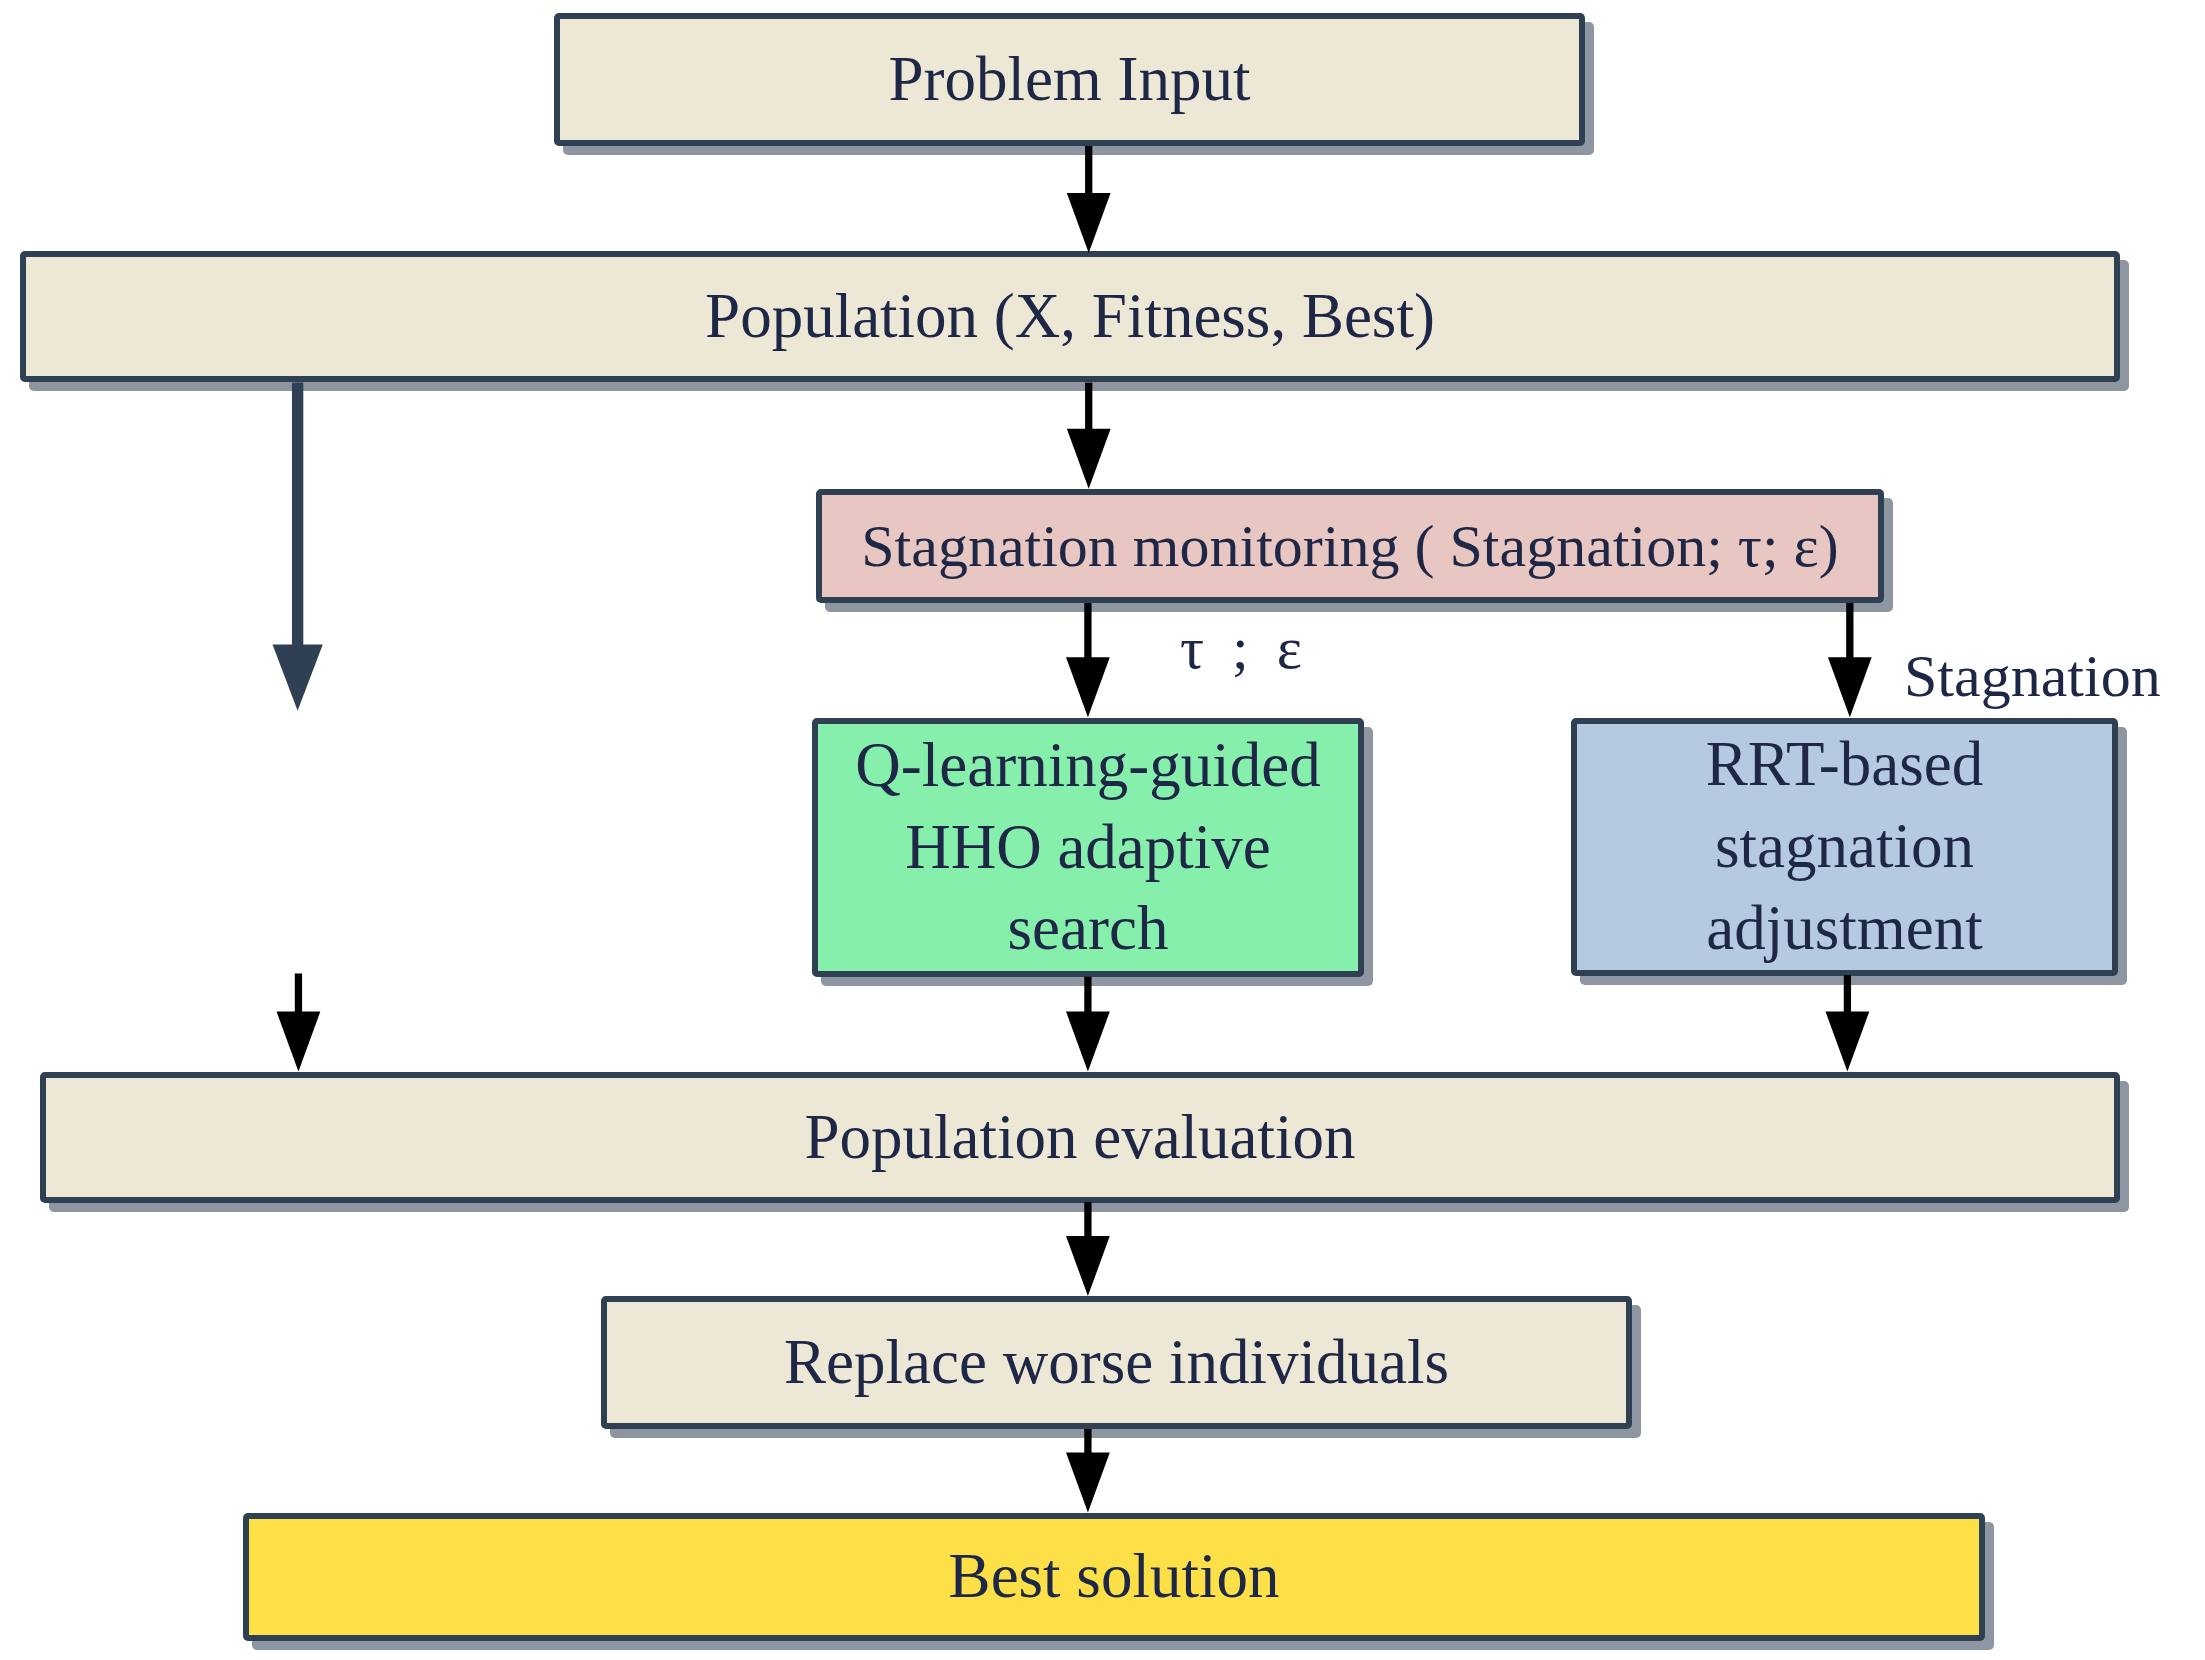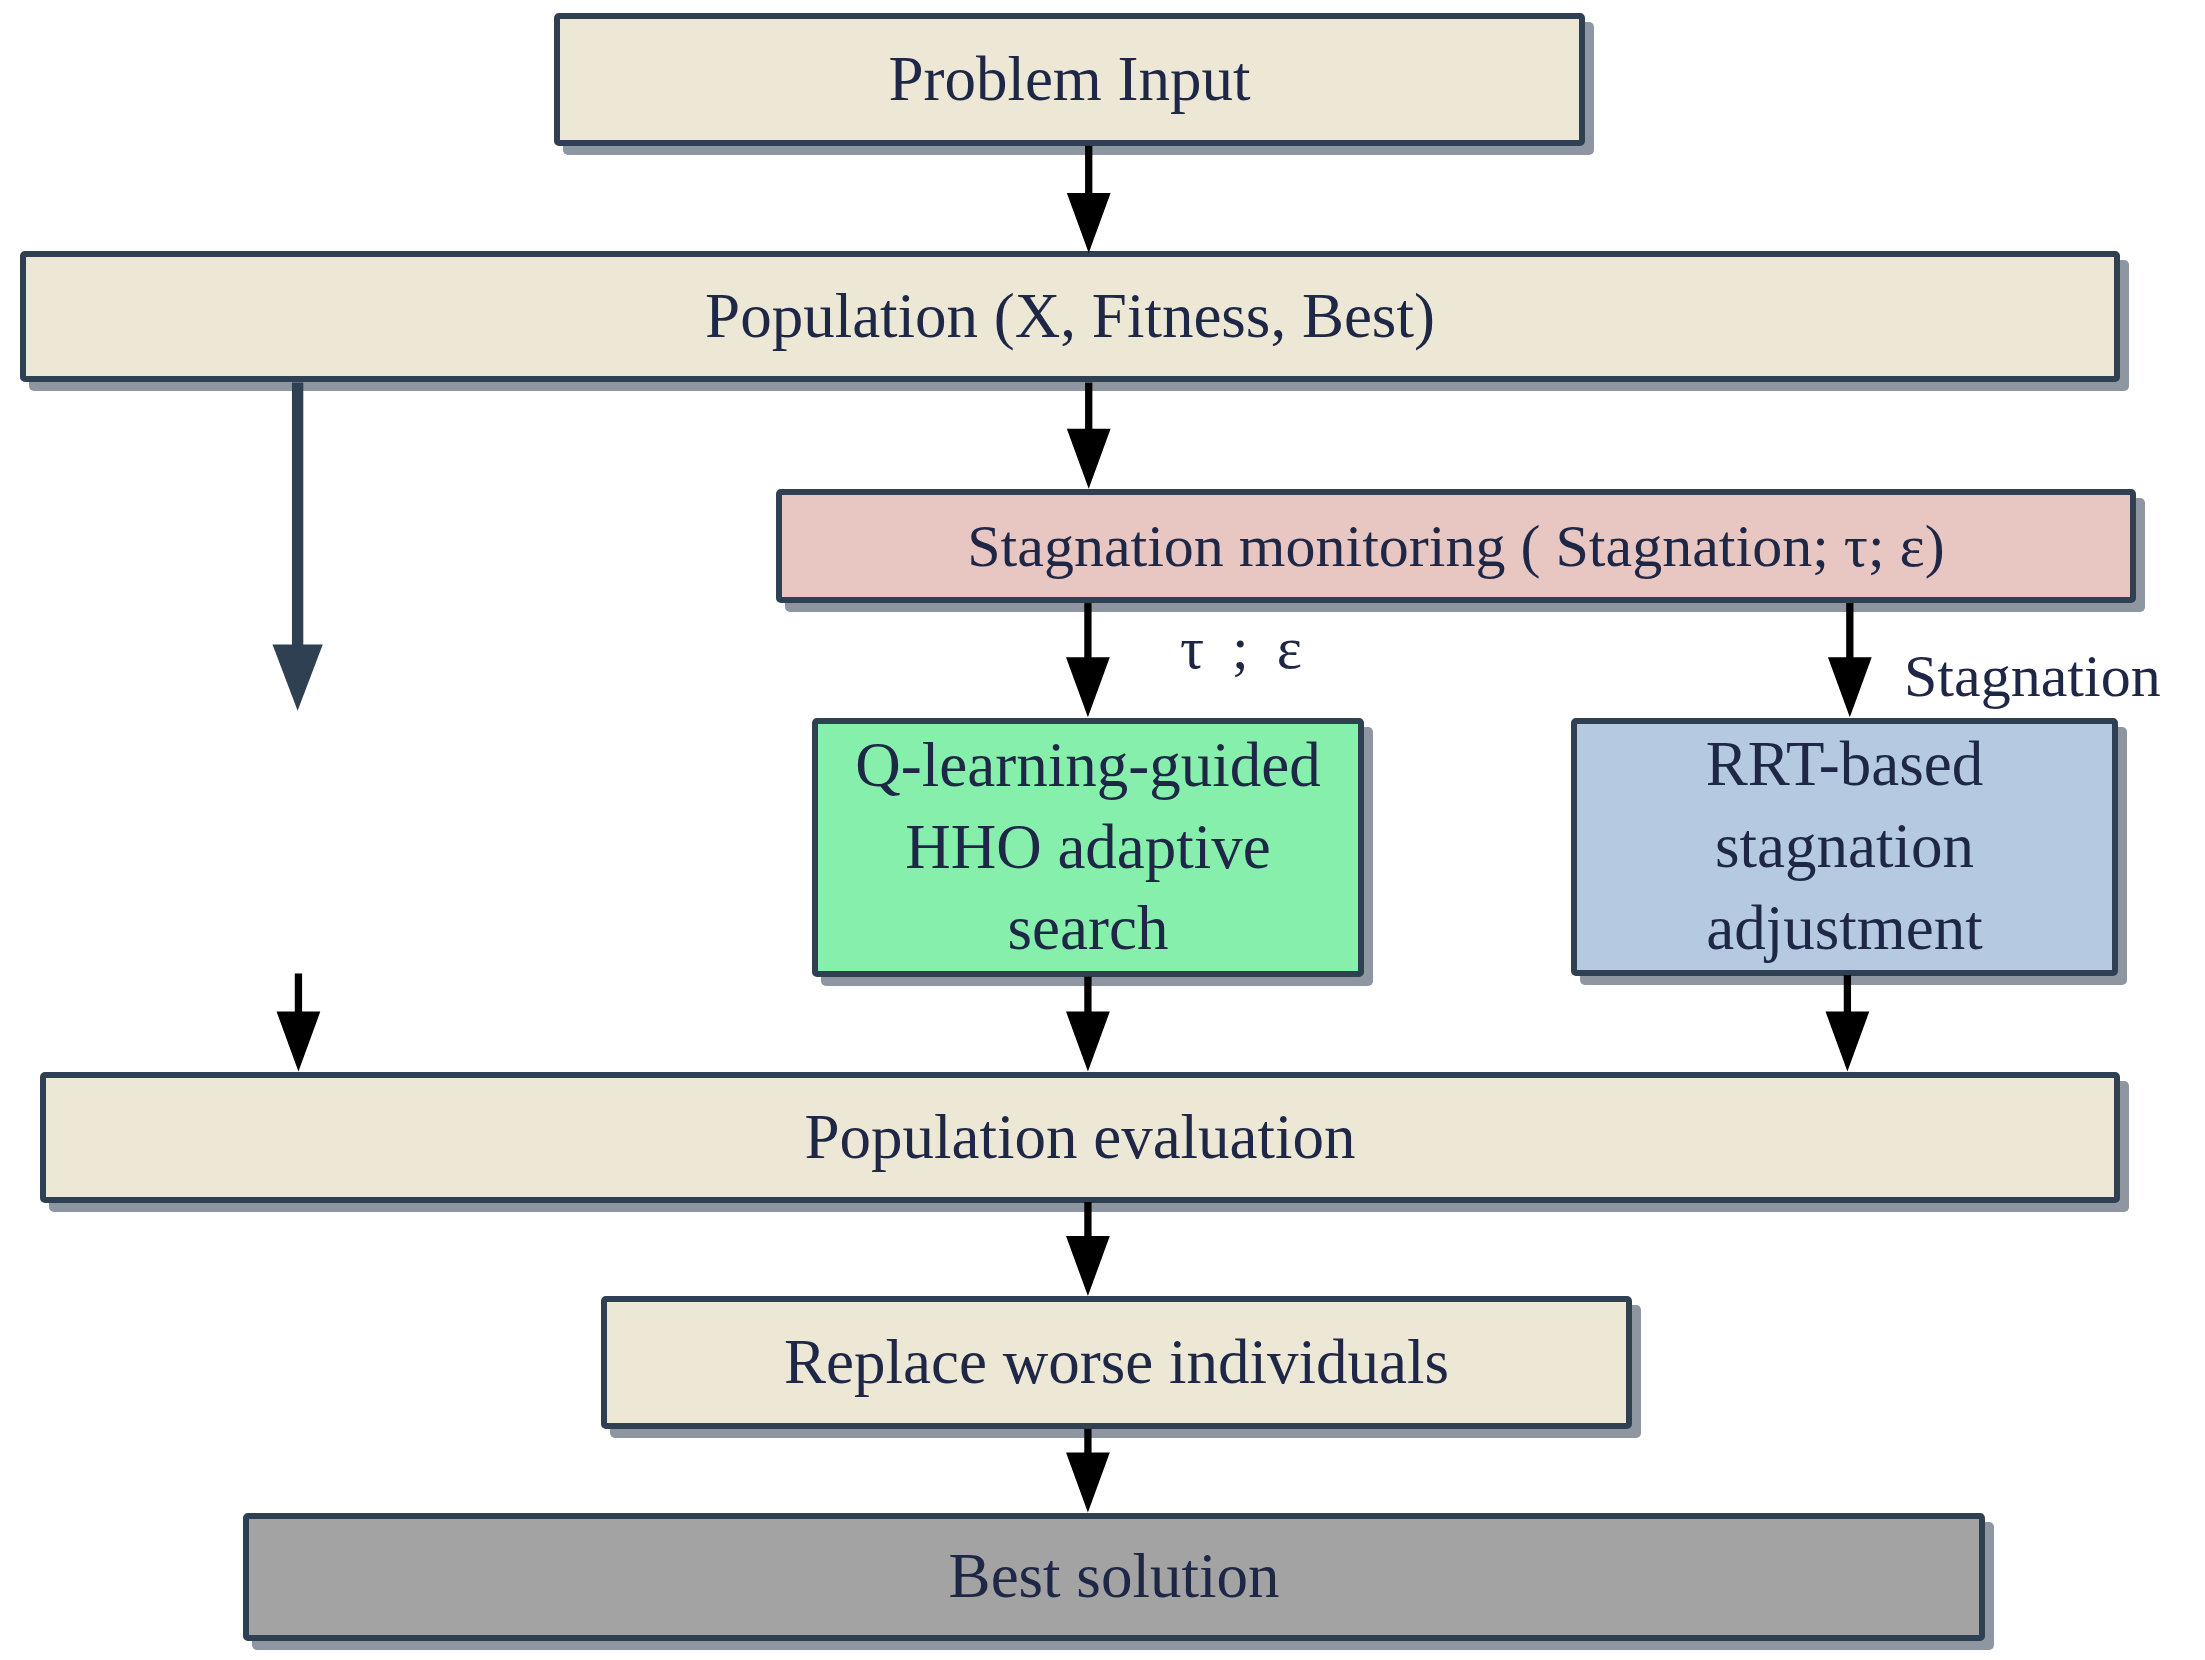--- a/index.html
+++ b/index.html
@@ -22,21 +22,21 @@
     text-align: center;
     color: #1F2747;
     font-size: 63px;
     line-height: 1.3;
     box-shadow: 9px 9px 0 rgba(47, 64, 83, 0.55);
   }
   .node .label { padding: 0 16px; }
   
   .n-problem   { left: 554px;  top: 13px;   width: 1031px; height: 133px; text-align: center; }
   .n-population{ left: 20px;   top: 251px;  width: 2100px; height: 131px; }
-  .n-stagmon   { left: 776px; top: 489px;  width: 1360px; height: 114px; font-size: 60px; }
+  .n-stagmon   { left: 816px; top: 489px;  width: 1068px; height: 114px; font-size: 60px; }
   .n-ga        { left: 40px;   top: 711px;  width: 551px;  height: 263px; }
   .n-qhho      { left: 812px; top: 718px;  width: 552px;  height: 259px; }
   .n-rrt       { left: 1571px; top: 718px;  width: 547px;  height: 258px; }
   .n-popeval   { left: 40px;   top: 1072px; width: 2080px; height: 131px; }
   .n-replace   { left: 601px;  top: 1296px; width: 1031px; height: 133px; }
   .n-best      { left: 243px;  top: 1513px; width: 1742px; height: 128px; }
 
   .edges-layer {
     position: absolute;
     left: 0; top: 0;
@@ -80,21 +80,21 @@
   </div>
 
   <div class="node n-popeval" style="background-color: rgb(237, 232, 214); border-color: rgb(47, 64, 83);">
     <span class="label">Population evaluation</span>
   </div>
 
   <div class="node n-replace" style="background-color: rgb(237, 232, 214); border-color: rgb(47, 64, 83);">
     <span class="label">Replace worse individuals</span>
   </div>
 
-  <div class="node n-best" style="background-color: #a3a3a3; border-color: rgb(47, 64, 83);">
+  <div class="node n-best" style="background-color: #fde047; border-color: rgb(47, 64, 83);">
     <span class="label">Best solution</span>
   </div>
 
   <svg class="edges-layer" width="2205" height="1660" viewBox="0 0 2720 2048">
 
     <line x1="1343" y1="180" x2="1343" y2="246" stroke-width="9" style="stroke: rgb(0, 0, 0);"></line>
     <polygon points="1316,238 1370,238 1343,312" style="fill: rgb(0, 0, 0);"></polygon>
 
     <line x1="1343" y1="472" x2="1343" y2="537" stroke-width="9" style="stroke: rgb(0, 0, 0);"></line>
     <polygon points="1316,529 1370,529 1343,603" style="fill: rgb(0, 0, 0);"></polygon>

